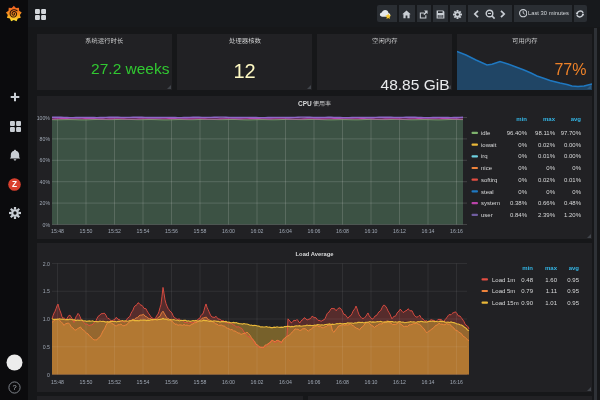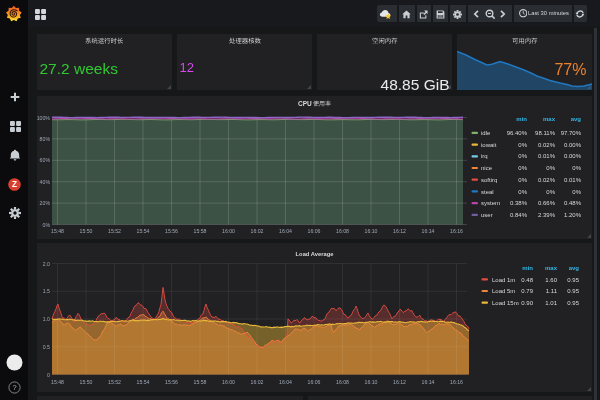--- a/index.html
+++ b/index.html
@@ -154,22 +154,22 @@
         <path d="M153 770V407C153 266 143 89 32 -36C49 -45 79 -70 90 -85C167 0 201 115 216 227H467V-71H543V227H813V22C813 4 806 -2 786 -3C767 -4 699 -5 629 -2C639 -22 651 -55 655 -74C749 -75 807 -74 841 -62C875 -50 887 -27 887 22V770ZM227 698H467V537H227ZM813 698V537H543V698ZM227 466H467V298H223C226 336 227 373 227 407ZM813 466V298H543V466Z" fill="#d8d9da" fill-opacity="1.0"></path>
       </g>
       <g transform="translate(12.80,0) scale(0.006400,-0.006400)">
         <path d="M99 669V-82H173V595H462C457 463 420 298 199 179C217 166 242 138 253 122C388 201 460 296 498 392C590 307 691 203 742 135L804 184C742 259 620 376 521 464C531 509 536 553 538 595H829V20C829 2 824 -4 804 -5C784 -5 716 -6 645 -3C656 -24 668 -58 671 -79C761 -79 823 -79 858 -67C892 -54 903 -30 903 19V669H539V840H463V669Z" fill="#d8d9da" fill-opacity="1.0"></path>
       </g>
       <g transform="translate(19.20,0) scale(0.006400,-0.006400)">
         <path d="M613 349V266H335V196H613V10C613 -4 610 -8 592 -9C574 -10 514 -10 448 -8C458 -29 468 -58 471 -79C557 -79 613 -79 647 -68C680 -56 689 -35 689 9V196H957V266H689V324C762 370 840 432 894 492L846 529L831 525H420V456H761C718 416 663 375 613 349ZM385 840C373 797 359 753 342 709H63V637H311C246 499 153 370 31 284C43 267 61 235 69 216C112 247 152 282 188 320V-78H264V411C316 481 358 557 394 637H939V709H424C438 746 451 784 462 821Z" fill="#d8d9da" fill-opacity="1.0"></path>
       </g>
     </g>
   </svg>
-<div style="position:absolute;left:39.5px;top:60px;width:130px;text-align:left;font-size:15.5px;color:#31c831;font-weight:400">27.2 weeks</div>
-<div style="position:absolute;left:179.5px;top:60px;width:130px;font-size:13px;color:#d946ef;font-weight:400">12</div>
+<div style="position:absolute;left:39.5px;top:60px;width:130px;text-align:right;font-size:15.5px;color:#31c831;font-weight:400">27.2 weeks</div>
+<div style="position:absolute;left:179.5px;top:60px;width:130px;text-align:center;font-size:20px;color:#fef9c3;font-weight:400">12</div>
 <div style="position:absolute;left:319.5px;top:76px;width:130px;text-align:right;font-size:15.5px;color:#e9eaec;font-weight:400">48.85 GiB</div>
 <div style="position:absolute;left:456.5px;top:60.5px;width:130px;text-align:right;font-size:16px;color:#ed8128;font-weight:400">77%</div>
 <div style="position:absolute;left:37px;top:96px;width:555px;height:143px;background:#212124">
     <div style="position:absolute;right:1px;bottom:1px;width:0;height:0;border-left:4px solid transparent;border-bottom:4px solid #41454b"></div>
   </div>
 <svg style="position:absolute;left:37px;top:96px" width="555" height="143" viewBox="37 96 555 143">
 <path d="M52.0,224.5 L52.0,119.65 L55.0,119.72 L58.0,119.74 L61.0,119.71 L64.0,119.65 L67.0,119.6 L70.0,119.59 L73.0,119.63 L76.0,119.7 L79.0,119.79 L82.0,119.83 L85.0,119.82 L88.0,119.75 L91.0,119.65 L94.0,119.55 L97.0,119.49 L100.0,119.49 L103.0,119.53 L106.0,119.59 L109.0,119.63 L112.0,119.62 L115.0,119.56 L118.0,119.47 L121.0,119.39 L124.0,119.35 L127.0,119.38 L130.0,119.46 L133.0,119.56 L136.0,119.65 L139.0,119.69 L142.0,119.67 L145.0,119.62 L148.0,119.56 L151.0,119.54 L154.0,119.58 L157.0,119.66 L160.0,119.75 L163.0,119.83 L166.0,119.85 L169.0,119.81 L172.0,119.72 L175.0,119.63 L178.0,119.56 L181.0,119.54 L184.0,119.57 L187.0,119.63 L190.0,119.68 L193.0,119.68 L196.0,119.62 L199.0,119.53 L202.0,119.43 L205.0,119.36 L208.0,119.36 L211.0,119.41 L214.0,119.5 L217.0,119.59 L220.0,119.63 L223.0,119.63 L226.0,119.58 L229.0,119.52 L232.0,119.49 L235.0,119.51 L238.0,119.58 L241.0,119.69 L244.0,119.78 L247.0,119.83 L250.0,119.82 L253.0,119.76 L256.0,119.68 L259.0,119.61 L262.0,119.58 L265.0,119.61 L268.0,119.67 L271.0,119.72 L274.0,119.74 L277.0,119.7 L280.0,119.61 L283.0,119.5 L286.0,119.41 L289.0,119.38 L292.0,119.4 L295.0,119.47 L298.0,119.55 L301.0,119.6 L304.0,119.6 L307.0,119.55 L310.0,119.49 L313.0,119.44 L316.0,119.44 L319.0,119.5 L322.0,119.6 L325.0,119.71 L328.0,119.78 L331.0,119.8 L334.0,119.77 L337.0,119.7 L340.0,119.63 L343.0,119.6 L346.0,119.62 L349.0,119.68 L352.0,119.75 L355.0,119.79 L358.0,119.77 L361.0,119.7 L364.0,119.59 L367.0,119.49 L370.0,119.43 L373.0,119.43 L376.0,119.47 L379.0,119.54 L382.0,119.59 L385.0,119.6 L388.0,119.55 L391.0,119.48 L394.0,119.41 L397.0,119.38 L400.0,119.42 L403.0,119.51 L406.0,119.62 L409.0,119.71 L412.0,119.75 L415.0,119.74 L418.0,119.68 L421.0,119.62 L424.0,119.59 L427.0,119.61 L430.0,119.67 L433.0,119.76 L436.0,119.82 L439.0,119.83 L442.0,119.78 L445.0,119.68 L448.0,119.58 L451.0,119.5 L454.0,119.47 L457.0,119.5 L460.0,119.56 L463.0,119.61 L463.0,224.5 Z" fill="#3c5244"></path>
 <line x1="57.5" y1="117.5" x2="57.5" y2="224.5" stroke="#ffffff" stroke-opacity="0.15" stroke-width="1"></line>
     <line x1="86.0" y1="117.5" x2="86.0" y2="224.5" stroke="#ffffff" stroke-opacity="0.15" stroke-width="1"></line>
     <line x1="114.5" y1="117.5" x2="114.5" y2="224.5" stroke="#ffffff" stroke-opacity="0.15" stroke-width="1"></line>

